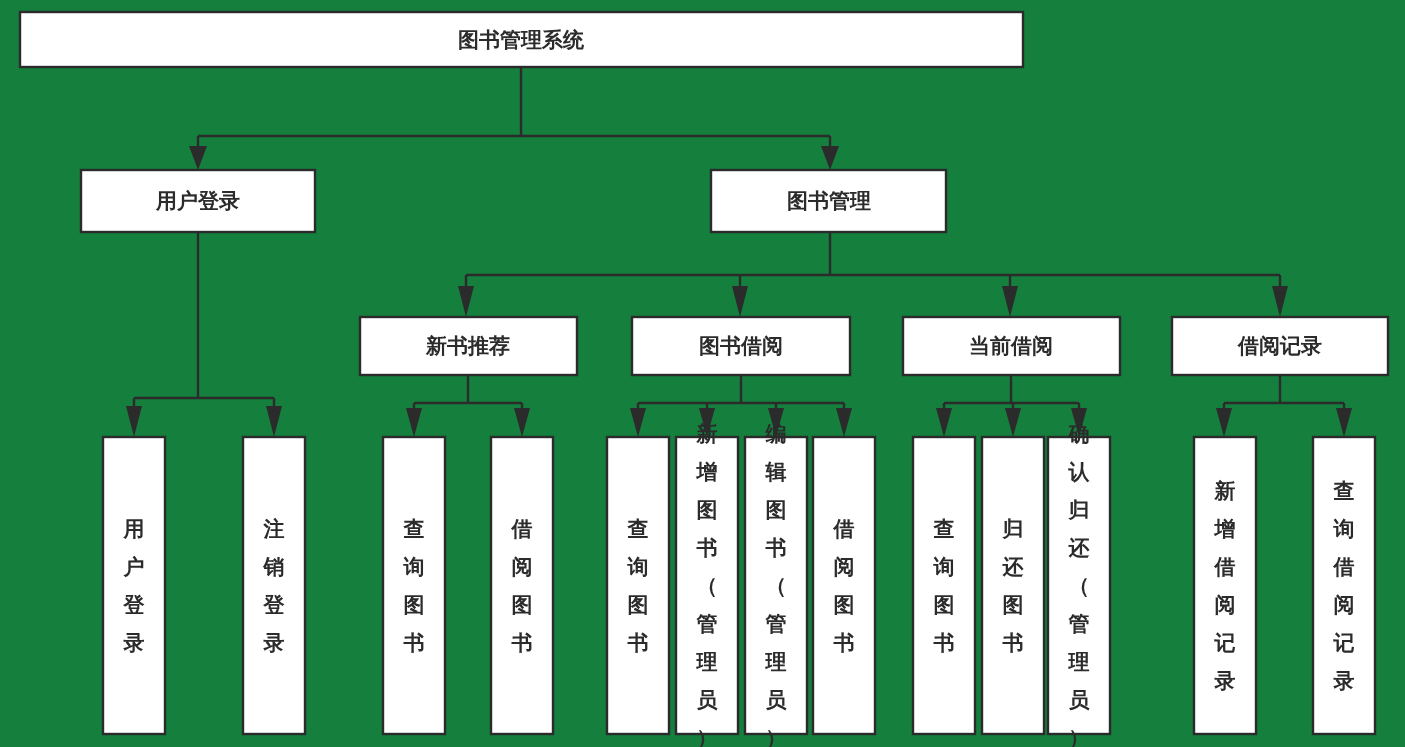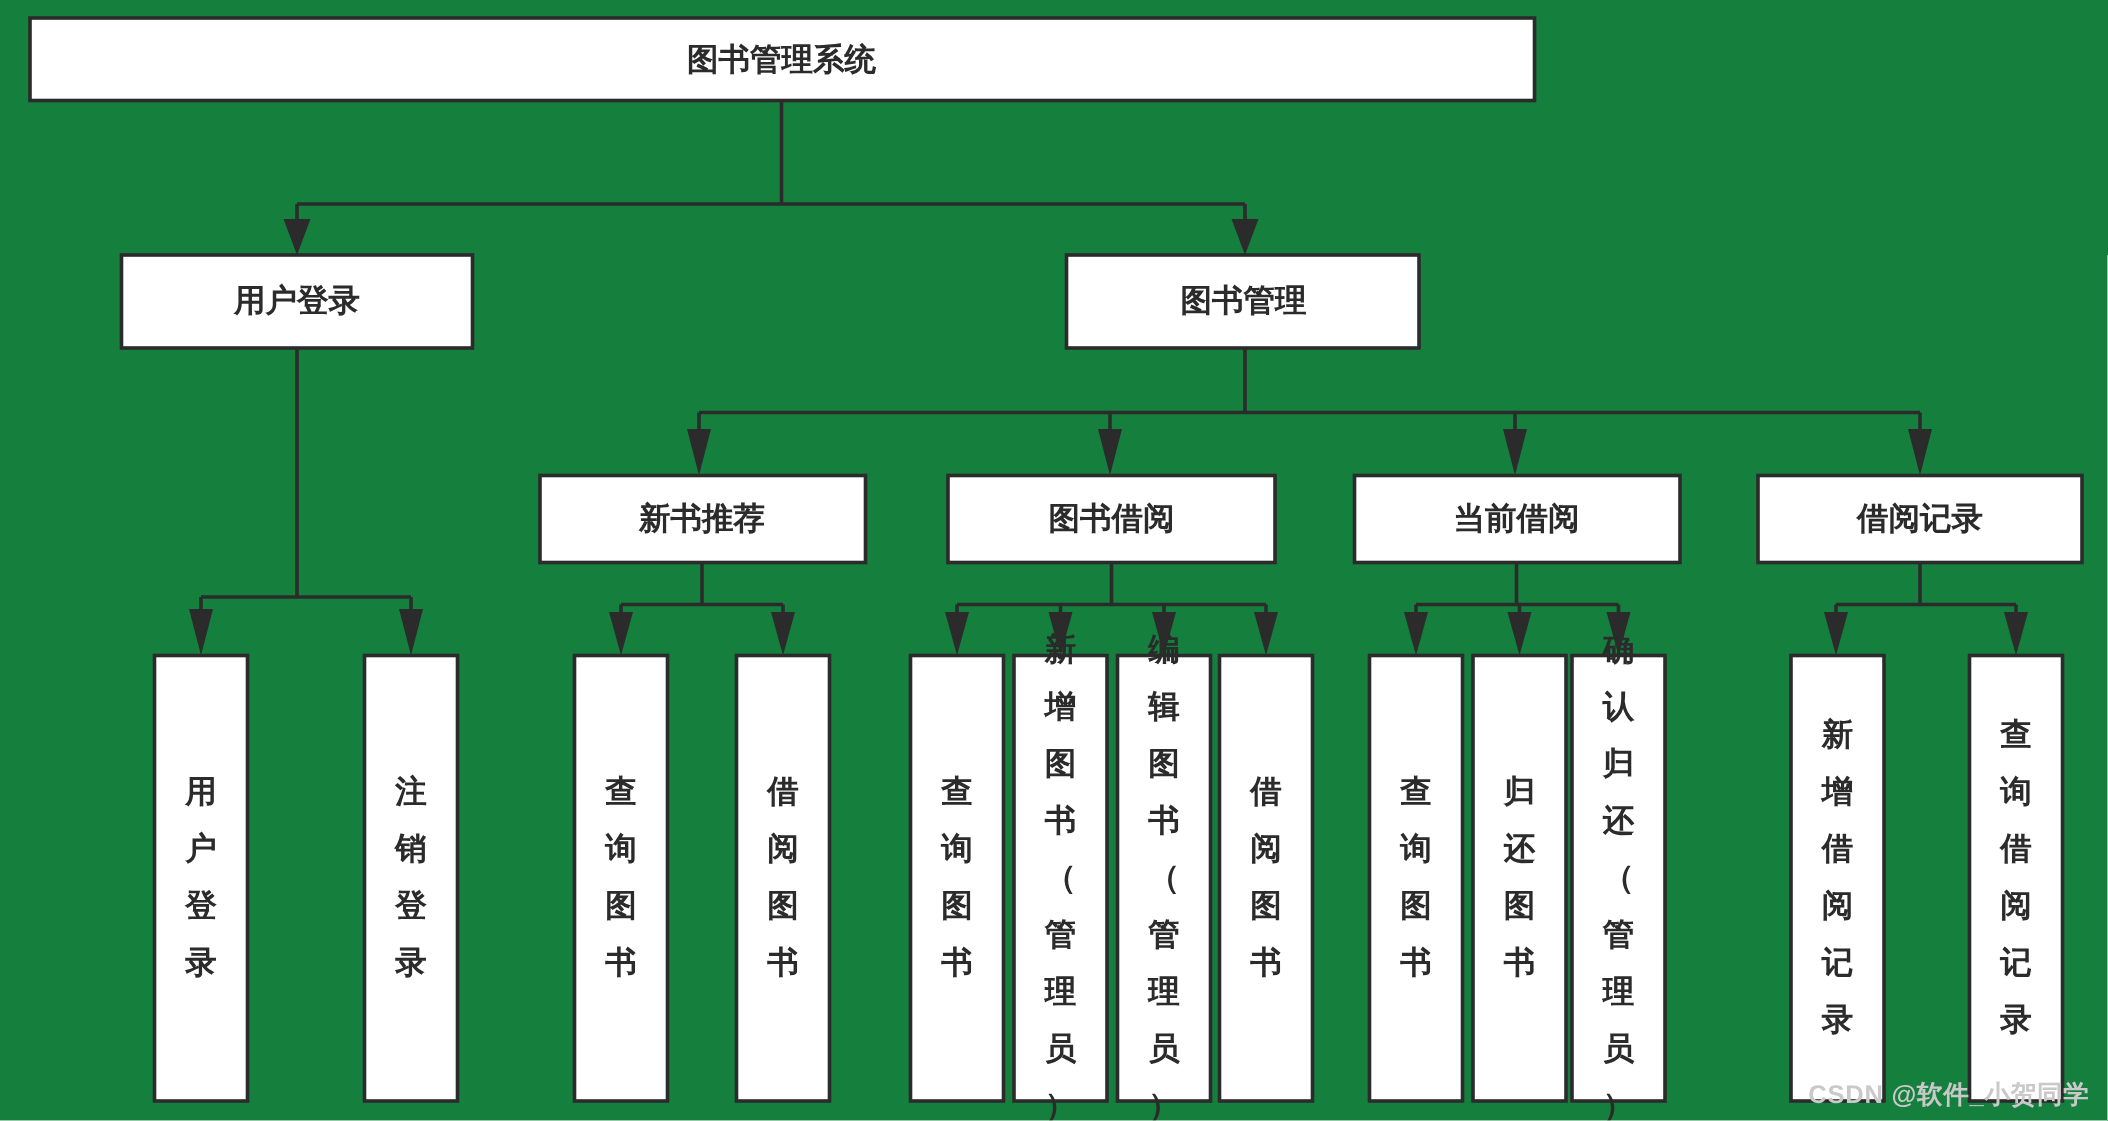--- a/index.html
+++ b/index.html
@@ -241,15 +241,14 @@
       <rect class="node-rect" x="1194" y="437" width="62" height="297"></rect>
       <text class="leaf-label" x="1225" y="585" dominant-baseline="middle"><tspan x="1225" y="490" text-anchor="middle" dominant-baseline="central">新</tspan><tspan x="1225" y="528" text-anchor="middle" dominant-baseline="central">增</tspan><tspan x="1225" y="566" text-anchor="middle" dominant-baseline="central">借</tspan><tspan x="1225" y="604" text-anchor="middle" dominant-baseline="central">阅</tspan><tspan x="1225" y="642" text-anchor="middle" dominant-baseline="central">记</tspan><tspan x="1225" y="680" text-anchor="middle" dominant-baseline="central">录</tspan></text>
     </g>
     <g>
       <rect class="node-rect" x="1313" y="437" width="62" height="297"></rect>
       <text class="leaf-label" x="1344" y="585" dominant-baseline="middle"><tspan x="1344" y="490" text-anchor="middle" dominant-baseline="central">查</tspan><tspan x="1344" y="528" text-anchor="middle" dominant-baseline="central">询</tspan><tspan x="1344" y="566" text-anchor="middle" dominant-baseline="central">借</tspan><tspan x="1344" y="604" text-anchor="middle" dominant-baseline="central">阅</tspan><tspan x="1344" y="642" text-anchor="middle" dominant-baseline="central">记</tspan><tspan x="1344" y="680" text-anchor="middle" dominant-baseline="central">录</tspan></text>
     </g>
 
   </svg>
 
-  <div class="watermark">CSDN @软件_小贺同学</div>
 
 </div>
 
 </body></html>

